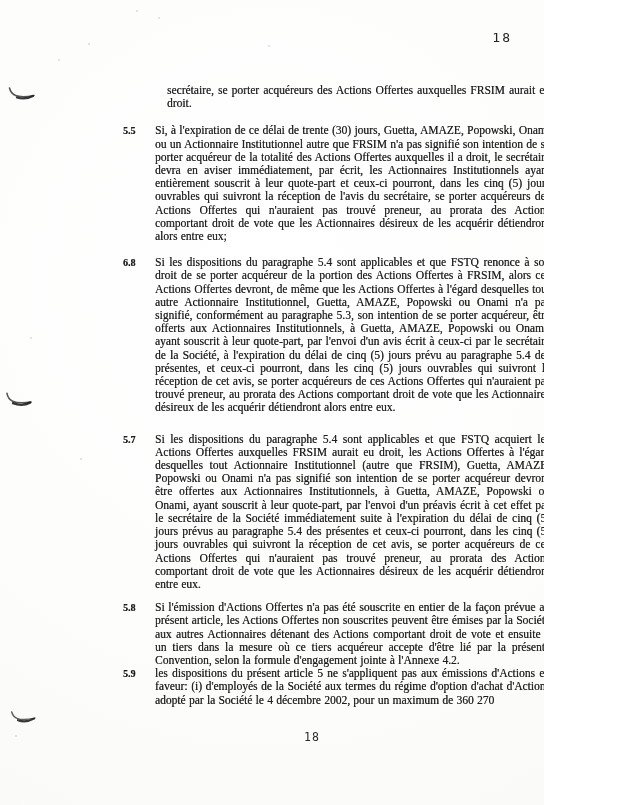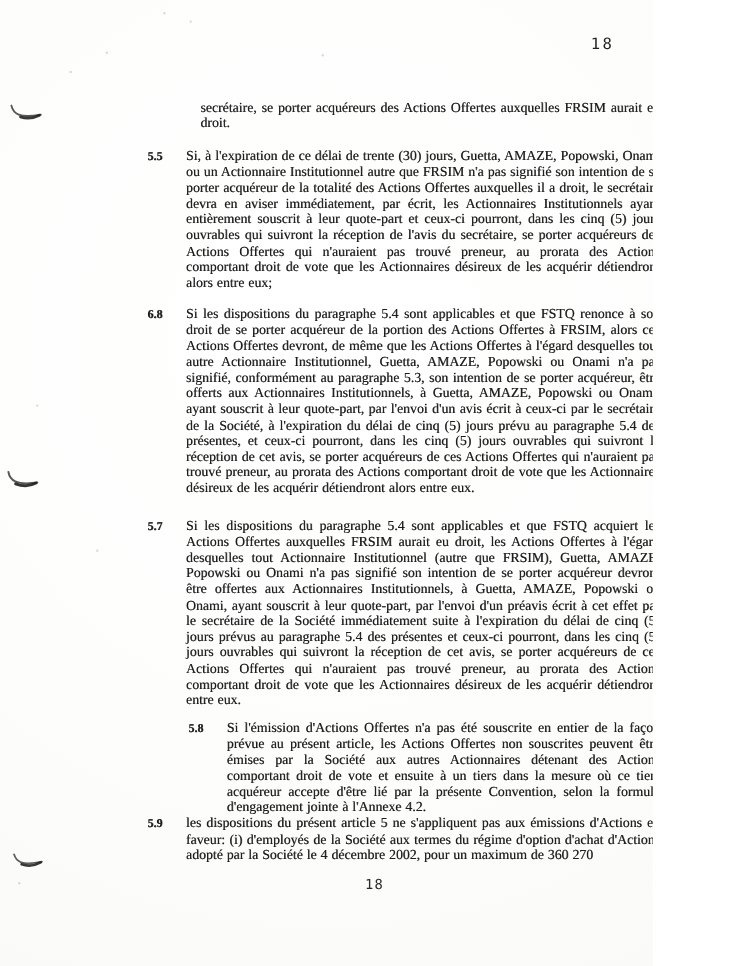--- a/index.html
+++ b/index.html
@@ -51,21 +51,21 @@
     width: 32px;
     font-weight: bold;
     font-size: 10px;
     line-height: 13.2px;
     text-shadow: 0.3px 0 0 rgba(25,25,25,0.7);
   }
   .section .text { flex: 1; }
   .sec-1 { margin-top: 14px; }
   .sec-2 { margin-top: 13px; }
   .sec-3 { margin-top: 18px; }
-  .sec-4 { margin-top: 10px; margin-left: 34px; }
+  .sec-4 { margin-top: 10px; }
   .sec-5 { }
   .footer-num {
     position: absolute;
     top: 730px;
     left: 0;
     width: 624px;
     text-align: center;
     font-family: "DejaVu Sans Mono", monospace;
     font-size: 11.5px;
     letter-spacing: 1px;

